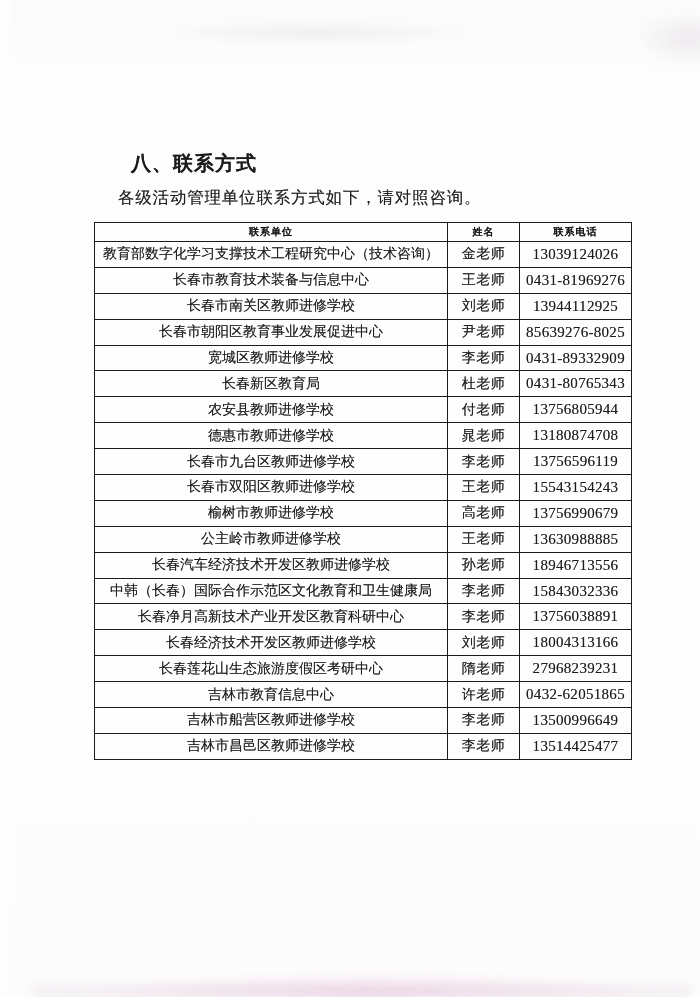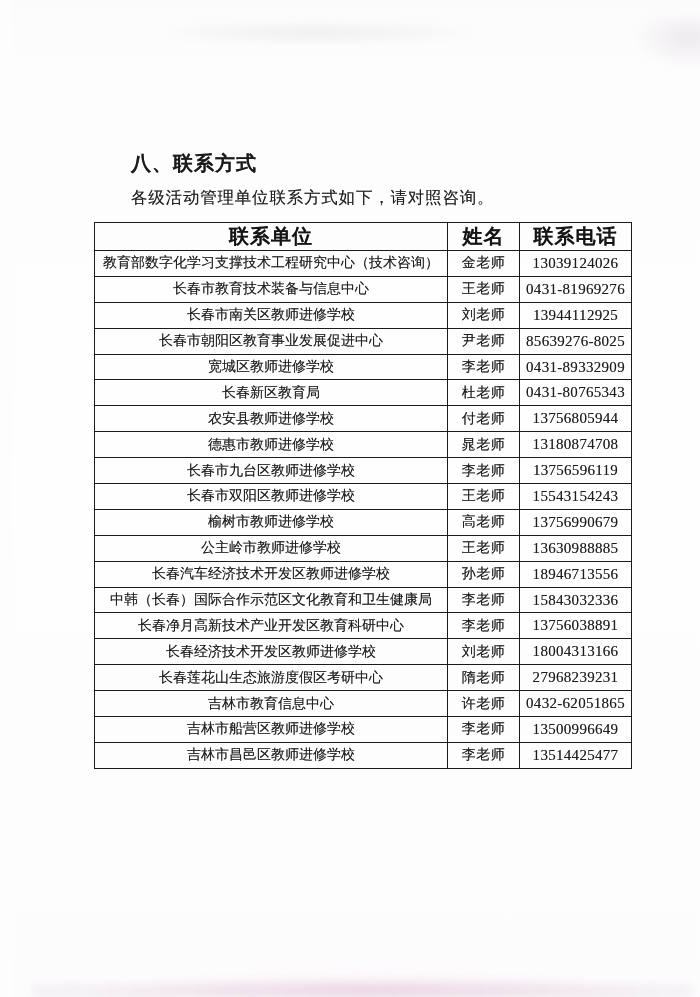--- a/index.html
+++ b/index.html
@@ -42,21 +42,21 @@
     position: absolute;
     left: 119px; top: 150px;
     font-size: 20px;
     font-weight: bold;
     letter-spacing: 1px;
     color: #1a1a1a;
     text-shadow: 0 0 .6px rgba(0,0,0,.55);
   }
   .intro {
     position: absolute;
-    left: 119px; top: 187px;
+    left: 106px; top: 187px;
     font-size: 16.5px;
     letter-spacing: .8px;
     color: #222;
     text-shadow: 0 0 .5px rgba(0,0,0,.45);
   }
 
   table.contact {
     position: absolute;
     left: 82px; top: 222px;
     width: 537px;
@@ -69,21 +69,21 @@
   .contact th, .contact td {
     border: 1.6px solid #1b1b1b;
     text-align: center;
     vertical-align: middle;
     padding: 0 2px;
     white-space: nowrap;
     overflow: hidden;
   }
   .contact th {
     height: 19px;
-    font-size: 20px;
+    font-size: 10px;
     font-weight: bold;
     letter-spacing: 1px;
     color: #141414;
     text-shadow: 0 0 .5px rgba(0,0,0,.5);
   }
   .contact td {
     height: 25.9px;
     font-size: 14px;
     color: #1d1d1d;
     text-shadow: 0 0 .45px rgba(0,0,0,.5);

